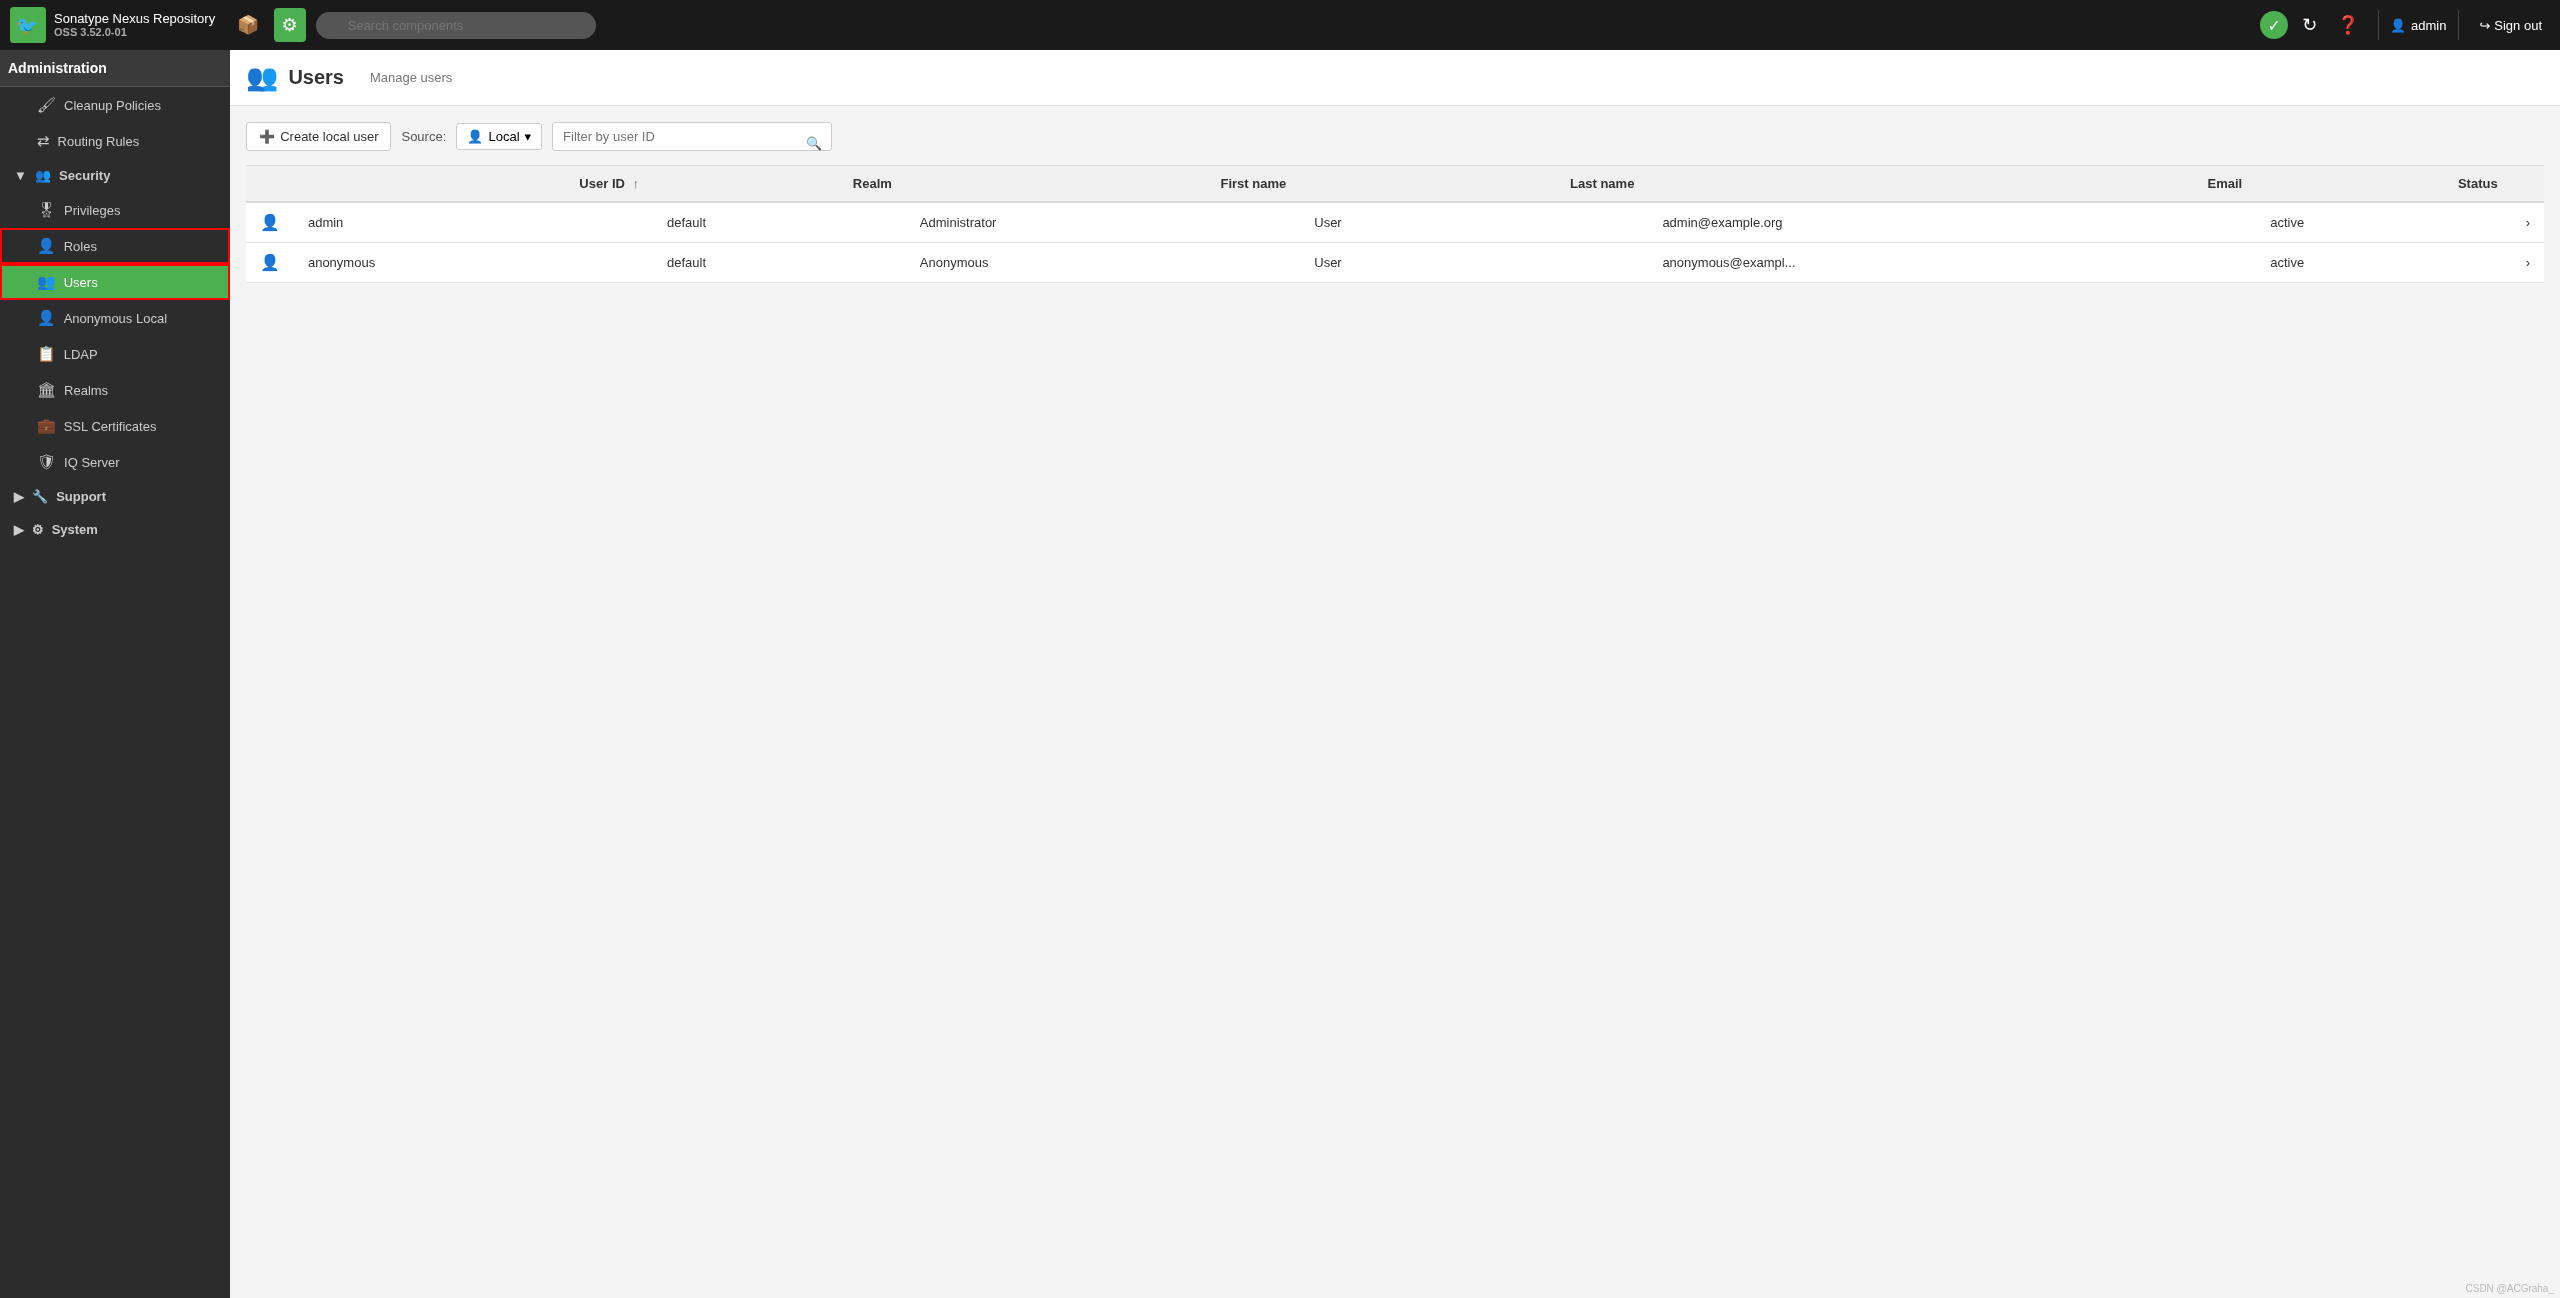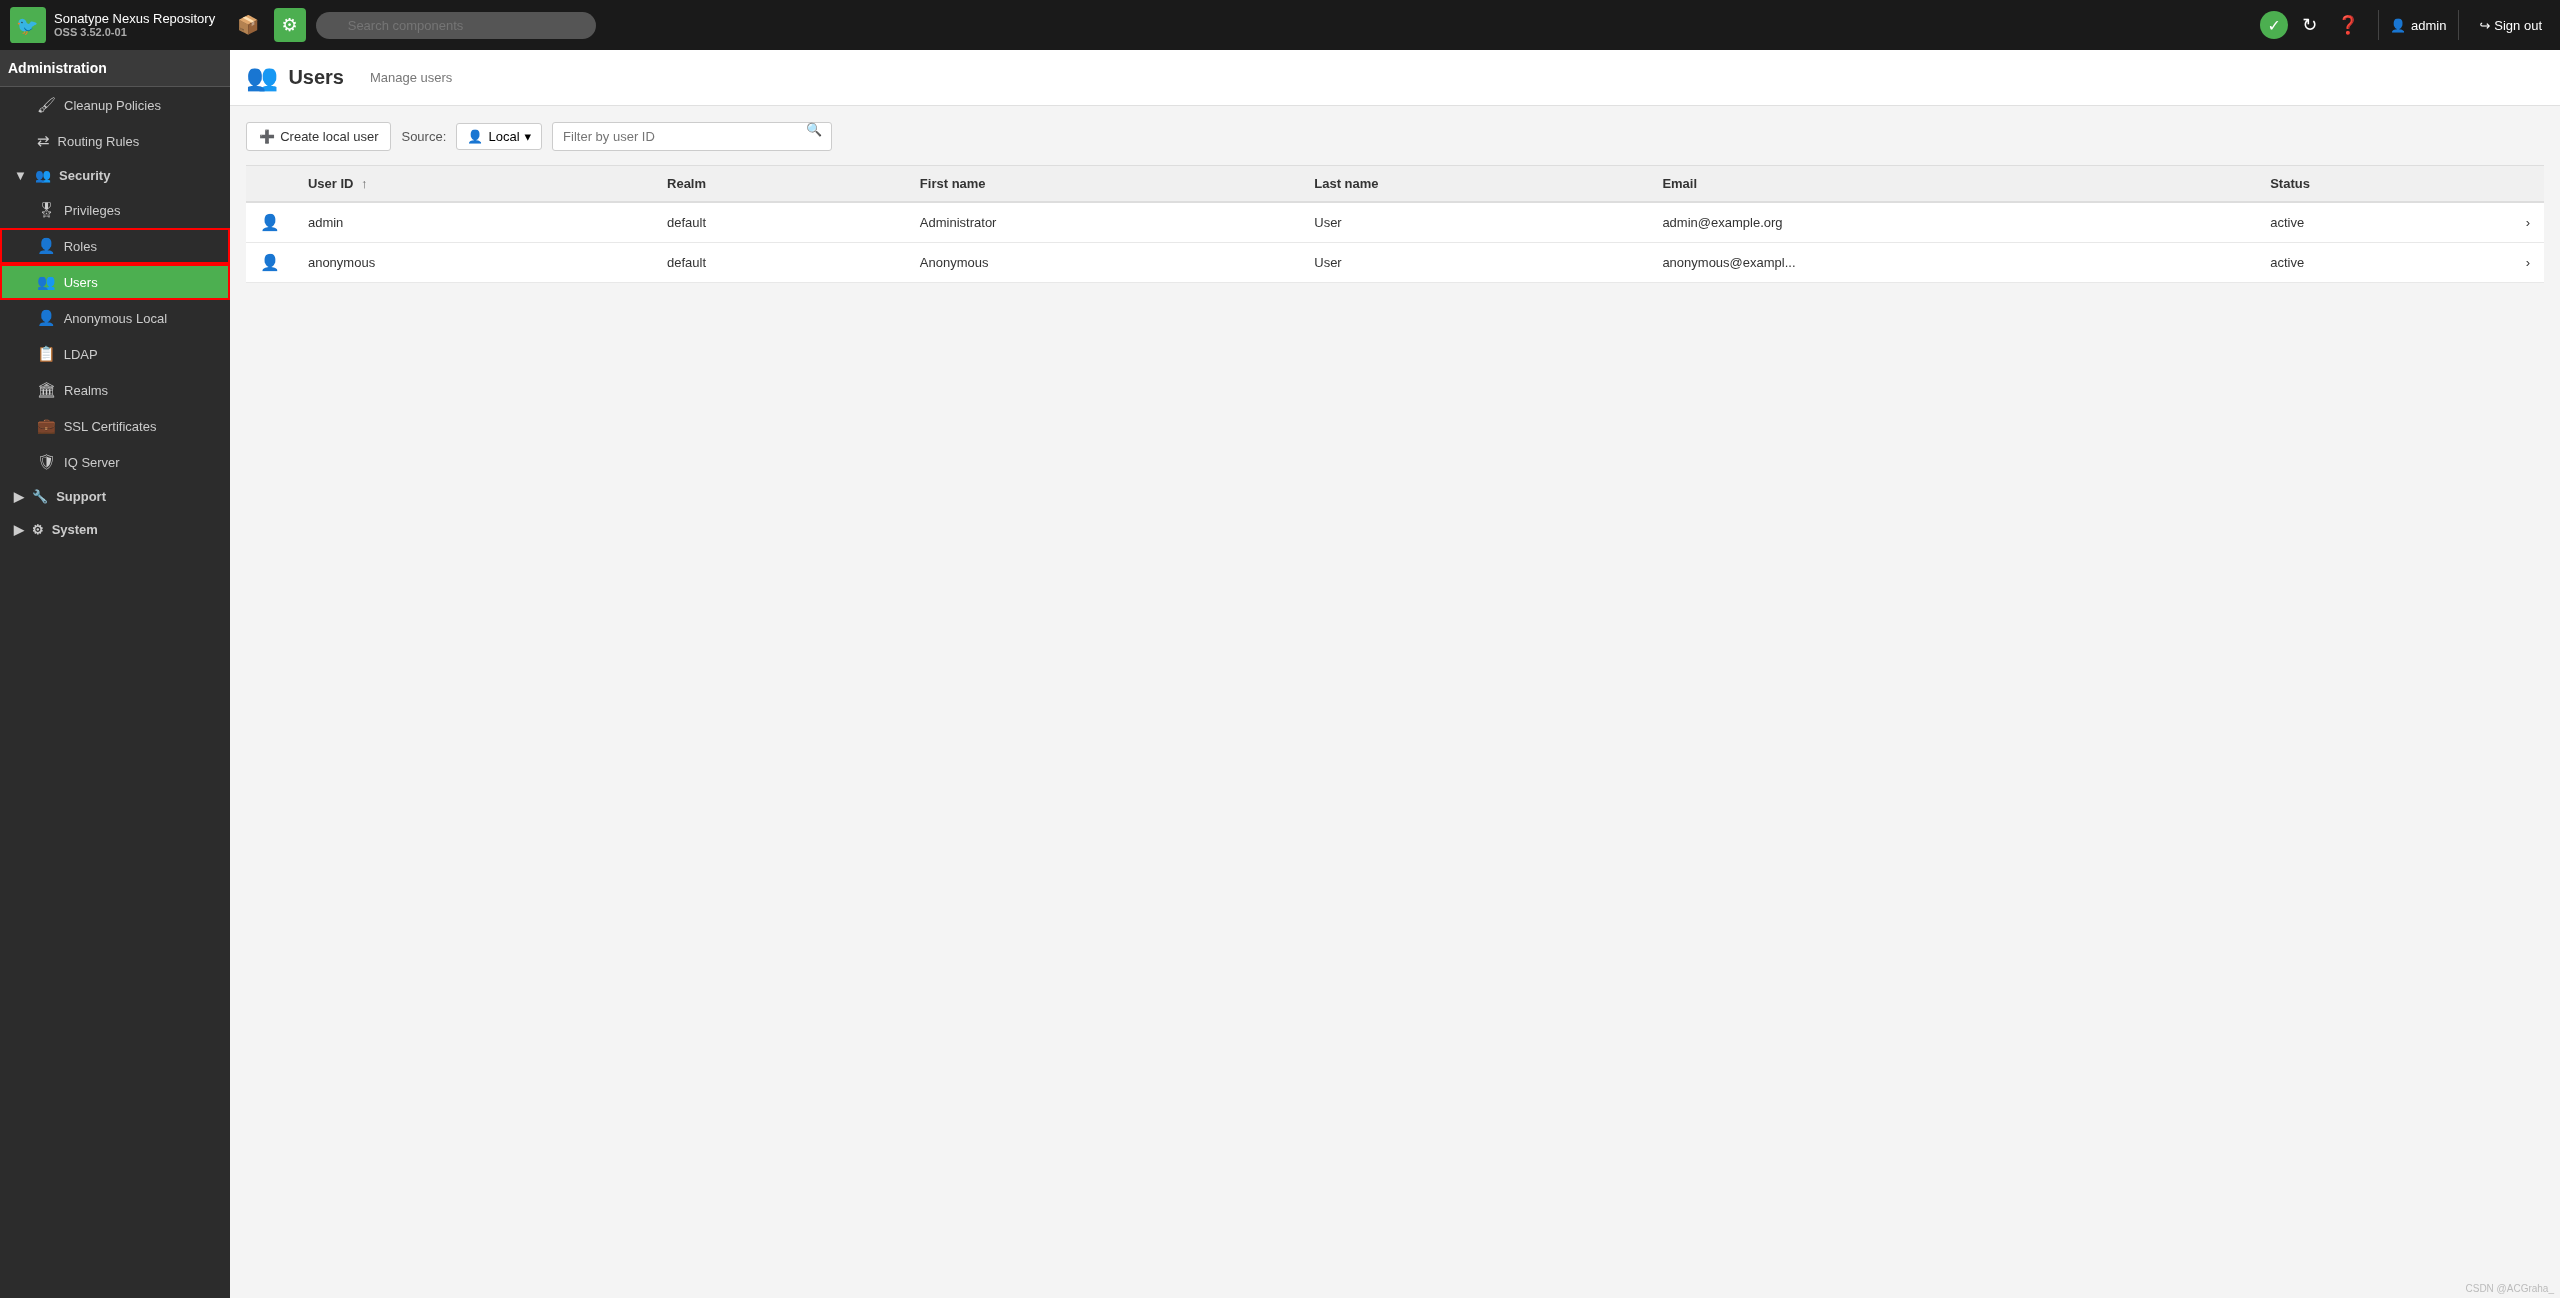--- a/index.html
+++ b/index.html
@@ -226,21 +226,21 @@
       border: 1px solid #ccc;
       border-radius: 3px;
       padding: 5px 10px;
       background: white;
       cursor: pointer;
       font-size: 13px;
     }
     .filter-input-wrap {
       position: relative;
       display: flex;
-      align-items: flex-start;
+      align-items: flex-end;
     }
     .filter-input {
       border: 1px solid #ccc;
       border-radius: 3px;
       padding: 6px 30px 6px 10px;
       font-size: 13px;
       width: 280px;
       outline: none;
       color: #999;
     }
@@ -254,21 +254,21 @@
     .user-table {
       width: 100%;
       border-collapse: collapse;
       background: white;
     }
     .user-table th {
       background: #f0f0f0;
       border-bottom: 2px solid #ddd;
       border-top: 1px solid #ddd;
       padding: 10px 14px;
-      text-align: left;
+      text-align: right;
       font-size: 13px;
       font-weight: bold;
       color: #333;
     }
     .user-table td {
       border-bottom: 1px solid #e8e8e8;
       padding: 10px 14px;
       font-size: 13px;
       color: #333;
     }

